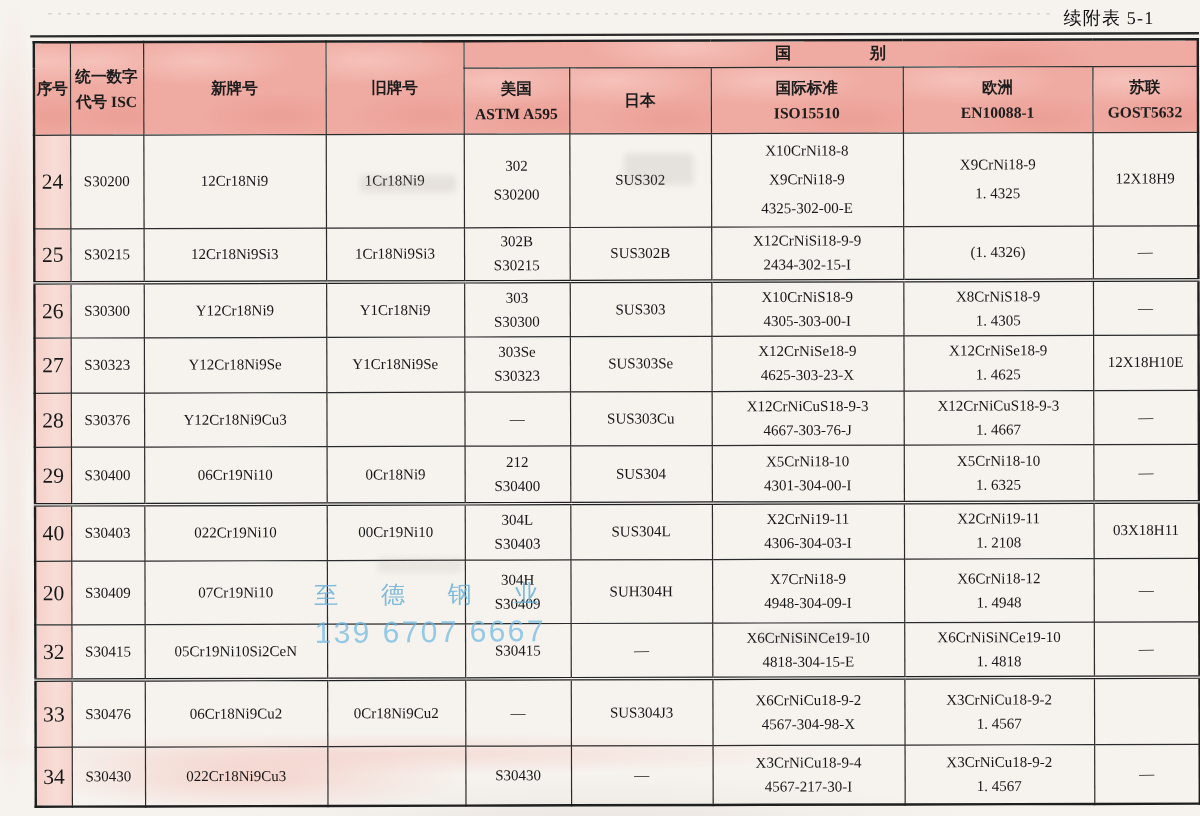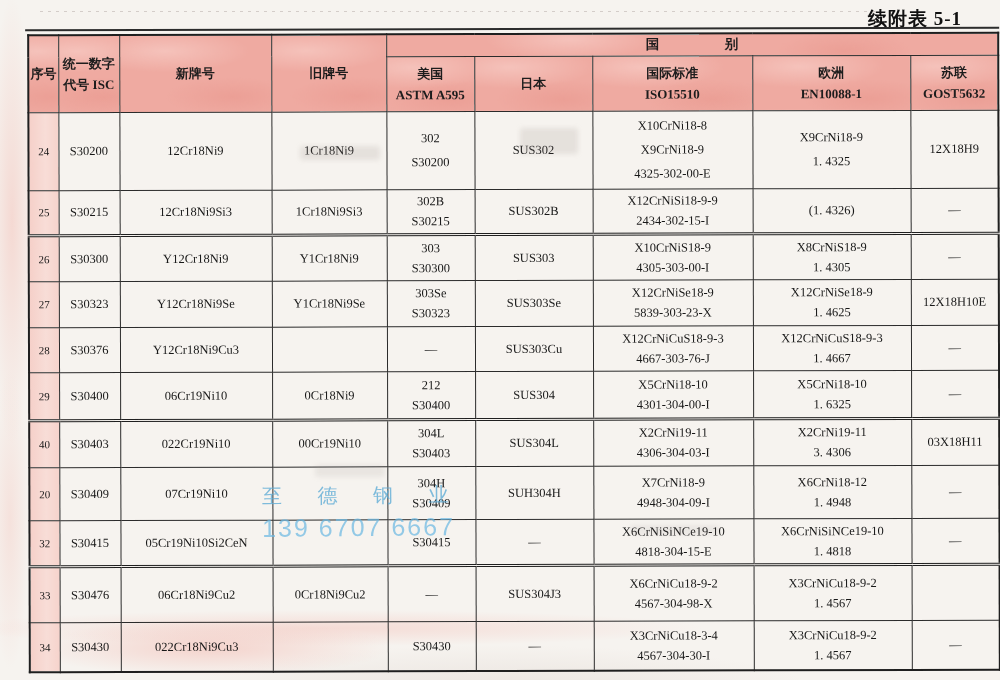--- a/index.html
+++ b/index.html
@@ -13,21 +13,21 @@
     background:
       radial-gradient(ellipse 260px 40px at 210px 648px, rgba(243,185,176,0.55), rgba(243,185,176,0) 70%),
       radial-gradient(ellipse 500px 24px at 330px 628px, rgba(243,185,176,0.40), rgba(243,185,176,0) 75%),
       radial-gradient(ellipse 30px 300px at 12px 220px, rgba(243,185,176,0.45), rgba(243,185,176,0) 75%),
       radial-gradient(ellipse 26px 200px at 10px 520px, rgba(243,185,176,0.30), rgba(243,185,176,0) 75%),
       radial-gradient(ellipse 420px 60px at 500px 690px, rgba(180,160,150,0.18), rgba(180,160,150,0) 75%),
       #f6f3ef;
   }
   .page-title{
     position:absolute;top:6px;right:38px;
-    font-size:19px;font-weight:bold;letter-spacing:1px;color:#111;
+    font-size:15px;font-weight:normal;letter-spacing:1px;color:#111;
   }
   .scan-artifact{
     position:absolute;top:11px;left:40px;width:840px;height:1px;
     background:repeating-linear-gradient(90deg, rgba(90,70,65,0.22) 0 3px, rgba(90,70,65,0) 3px 8px);
   }
   .table-wrap{
     position:absolute;left:28px;top:33px;width:970px;
     transform:rotate(-0.15deg);
   }
   
@@ -53,21 +53,21 @@
   }
   tr.group-row{height:22px;}
   tr.sub-row{height:55px;}
   .group-label{letter-spacing:26px;text-indent:26px;font-size:13.5px;}
   th .ln{line-height:21px;}
   td{font-size:12.5px;}
   td .ln{line-height:20px;}
   tr.tall td .ln{line-height:24px;}
   td.serial{
     background:linear-gradient(90deg,#f5d0c9 0%,#f8ddd7 55%,#f6d3cc 100%);
-    font-size:11px;
+    font-size:18px;
   }
   tr.dbl td{border-top:3.5px double #1f1f1f;}
   .watermark{
     position:absolute;left:262px;top:482px;z-index:5;
     font-family:"Liberation Sans","DejaVu Sans",sans-serif;
     transform:rotate(-0.5deg);
     pointer-events:none;
   }
   .wm-name{
     font-size:20px;letter-spacing:15px;white-space:nowrap;
@@ -255,21 +255,21 @@
             </td>
             <td>
               <div class="ln">303Se</div>
               <div class="ln">S30323</div>
             </td>
             <td>
               <div class="ln">SUS303Se</div>
             </td>
             <td>
               <div class="ln">X12CrNiSe18-9</div>
-              <div class="ln">5839-303-23-X</div>
+              <div class="ln">4625-303-23-X</div>
             </td>
             <td>
               <div class="ln">X12CrNiSe18-9</div>
               <div class="ln">1. 4625</div>
             </td>
             <td>
               <div class="ln">12X18H10E</div>
             </td>
           </tr>
           <tr style="height: 45px;">
@@ -354,21 +354,21 @@
             </td>
             <td>
               <div class="ln">SUS304L</div>
             </td>
             <td>
               <div class="ln">X2CrNi19-11</div>
               <div class="ln">4306-304-03-I</div>
             </td>
             <td>
               <div class="ln">X2CrNi19-11</div>
-              <div class="ln">3. 4306</div>
+              <div class="ln">1. 2108</div>
             </td>
             <td>
               <div class="ln">03X18H11</div>
             </td>
           </tr>
           <tr style="height: 53px;">
             <td class="serial">
               <div class="ln">20</div>
             </td>
             <td>
@@ -474,22 +474,22 @@
             <td>
               <div class="ln"></div>
             </td>
             <td>
               <div class="ln">S30430</div>
             </td>
             <td>
               <div class="ln">—</div>
             </td>
             <td>
-              <div class="ln">X3CrNiCu18-3-4</div>
-              <div class="ln">4567-304-30-I</div>
+              <div class="ln">X3CrNiCu18-9-4</div>
+              <div class="ln">4567-217-30-I</div>
             </td>
             <td>
               <div class="ln">X3CrNiCu18-9-2</div>
               <div class="ln">1. 4567</div>
             </td>
             <td>
               <div class="ln">—</div>
             </td>
           </tr>
         </tbody>

